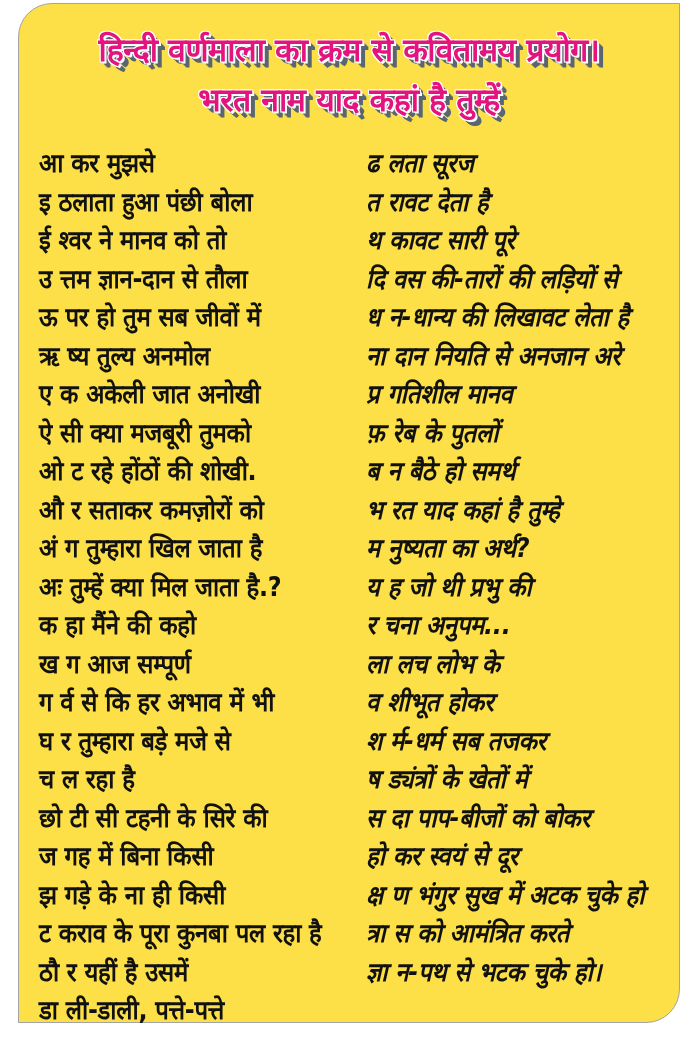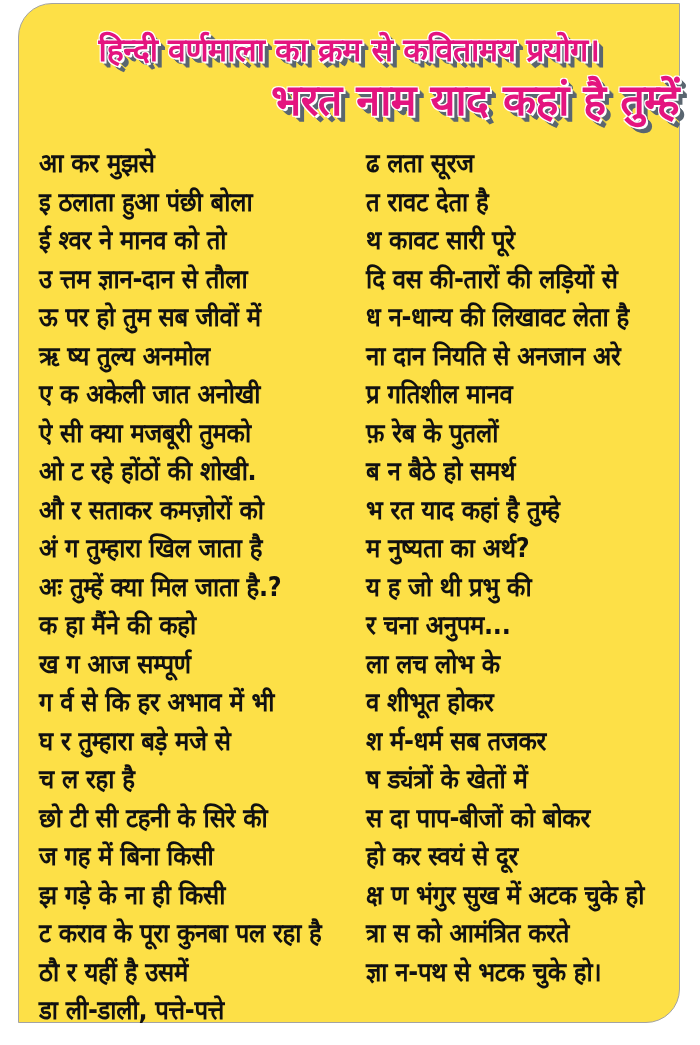--- a/index.html
+++ b/index.html
@@ -40,37 +40,36 @@
         3px 3px 0 #5a6670, 4px 4px 0 #5a6670, 5px 5px 0 #5a6670, 6px 6px 0 #5a6670;
       white-space: nowrap;
     }
     .title-line-1 {
       top: 24px;
       font-size: 32px;
       line-height: 44px;
     }
     .title-line-2 {
       top: 74px;
-      font-size: 43px;
+      font-size: 32px;
       line-height: 44px;
-      text-align: right;
     }
     .col {
       position: absolute;
       top: 140px;
       margin: 0;
       padding: 0;
       list-style: none;
       font-family: "DejaVu Sans", sans-serif;
       font-weight: bold;
       font-size: 26px;
       color: #111111;
     }
     .col-left { left: 20px; width: 320px; }
-    .col-right { left: 347px; width: 320px; }
+    .col-right { left: 347px; width: 320px; font-style: italic; }
     .col li {
       height: 38.5px;
       line-height: 38.5px;
       white-space: nowrap;
       letter-spacing: -0.3px;
       transform: scaleX(0.92);
       transform-origin: left center;
     }
   </style>
 </head>

